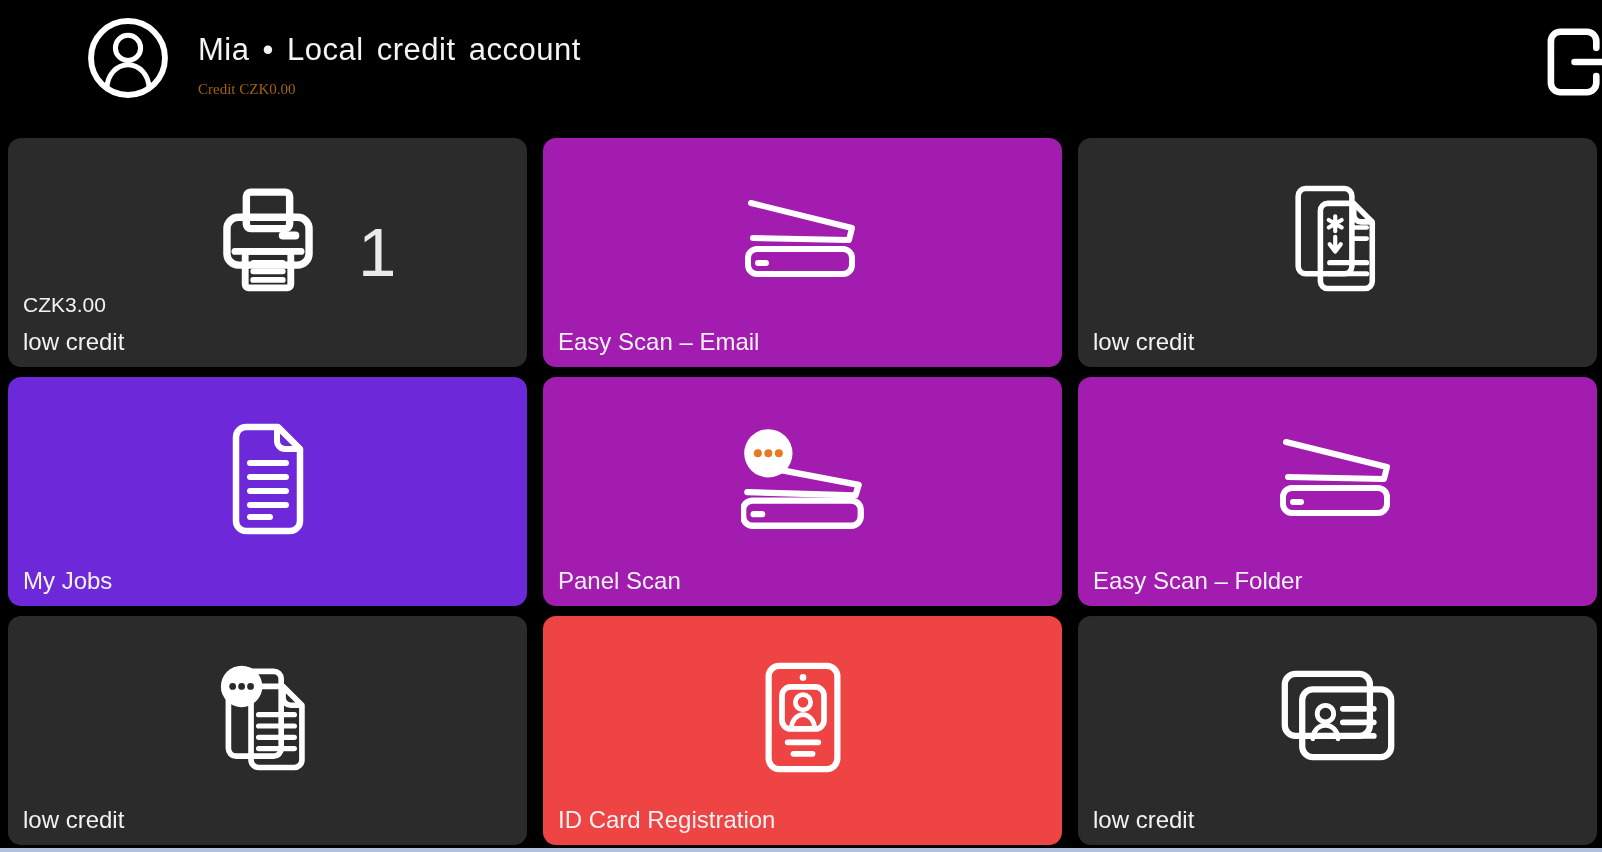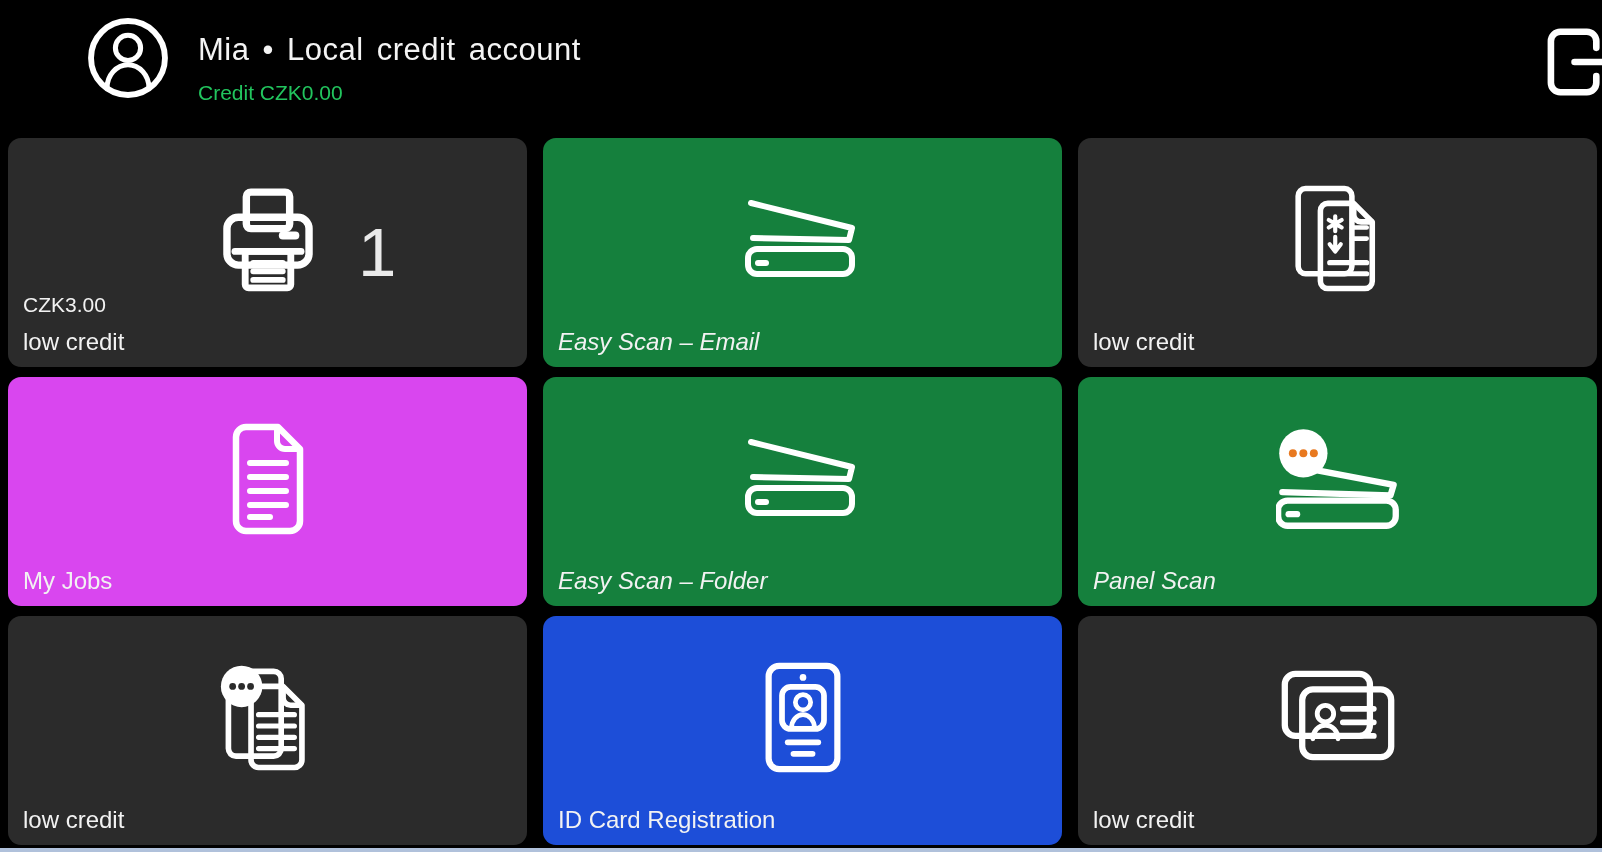--- a/index.html
+++ b/index.html
@@ -6,33 +6,33 @@
   body{
     width:1602px;height:852px;position:relative;overflow:hidden;
     background:#000;font-family:"Liberation Sans",sans-serif;
     -webkit-font-smoothing:antialiased;
   }
   
   .header{position:absolute;left:0;top:0;width:1602px;height:138px;background:#000;margin-left:48px;}
   .avatar{position:absolute;left:38px;top:16px;width:84px;height:84px;cursor:pointer;}
   .htext{position:absolute;left:150px;top:32px;}
   .title{font-size:31px;color:#f4f4f4;letter-spacing:.5px;word-spacing:4px;}
-  .credit{margin-top:13px;font-size:21px;color:#22c55e;}
+  .credit{margin-top:13px;font-size:15px;color:#a16207;font-family:Liberation Serif, serif;}
   .logout{position:absolute;right:14px;top:12px;width:104px;height:100px;cursor:pointer;}
   
   .grid{
     position:absolute;left:8px;top:138px;width:1589px;height:707px;
     display:grid;grid-template-columns:repeat(3,1fr);grid-template-rows:repeat(3,1fr);
     gap:10px 16px;
   }
   .tile{position:relative;border-radius:13px;overflow:hidden;cursor:pointer;}
   .tile.dark  {background:#2b2b2b;}
-  .tile.orange{background:#15803d;font-style:italic;}
-  .tile.green {background:#d946ef;}
-  .tile.pink  {background:#1d4ed8;}
+  .tile.orange{background:#a21caf;}
+  .tile.green {background:#6d28d9;}
+  .tile.pink  {background:#ef4444;}
   .icon-wrap{
     position:absolute;left:0;right:0;top:0;bottom:26px;
     display:flex;align-items:center;justify-content:center;
   }
   .labels{position:absolute;left:15px;bottom:11px;color:#f2f2f2;}
   .tile-credit{font-size:21px;margin-bottom:11px;}
   .tile-label{font-size:24px;}
   .badge{
     position:absolute;left:350px;top:80px;font-size:69px;line-height:1;
     color:#eaeaea;font-weight:400;
@@ -124,45 +124,45 @@
         <path class="s" d="M28,42 h36 M28,56 h36 M28,70 h36 M28,84 h36 M28,96 h20" stroke-width="6"></path>
       </svg>
     </div>
     <div class="labels">
       <div class="tile-label">My Jobs</div>
     </div>
   </div>
 
   <div class="tile orange">
     <div class="icon-wrap">
-      <svg width="115" height="82" viewBox="0 0 115 82">
-        <path class="s" d="M6,4 L107,29 L104,41 L8,39" stroke-width="6"></path>
-        <rect class="s" x="3" y="50" width="104" height="25" rx="9" stroke-width="6"></rect>
-        <path class="s" d="M13,64 h8" stroke-width="6"></path>
-      </svg>
-    </div>
-    <div class="labels">
-      <div class="tile-label">Easy Scan – Folder</div>
-    </div>
-  </div>
-
-  <div class="tile orange">
-    <div class="icon-wrap">
       <svg width="124" height="105" viewBox="0 0 118 100">
         <path class="s" d="M38,42 L112,56 L109,66 L6,63" stroke-width="6"></path>
         <rect class="s" x="2" y="71" width="112" height="24" rx="9" stroke-width="6"></rect>
         <path class="s" d="M12,84 h8" stroke-width="6"></path>
         <circle cx="26" cy="26" r="23" fill="#ffffff"></circle>
         <circle cx="16" cy="26" r="3.8" fill="#e87920"></circle>
         <circle cx="26" cy="26" r="3.8" fill="#e87920"></circle>
         <circle cx="36" cy="26" r="3.8" fill="#e87920"></circle>
       </svg>
     </div>
     <div class="labels">
       <div class="tile-label">Panel Scan</div>
+    </div>
+  </div>
+
+  <div class="tile orange">
+    <div class="icon-wrap">
+      <svg width="115" height="82" viewBox="0 0 115 82">
+        <path class="s" d="M6,4 L107,29 L104,41 L8,39" stroke-width="6"></path>
+        <rect class="s" x="3" y="50" width="104" height="25" rx="9" stroke-width="6"></rect>
+        <path class="s" d="M13,64 h8" stroke-width="6"></path>
+      </svg>
+    </div>
+    <div class="labels">
+      <div class="tile-label">Easy Scan – Folder</div>
     </div>
   </div>
 
   <div class="tile dark">
     <div class="icon-wrap">
       <svg width="106" height="115" viewBox="0 0 112 122">
         <rect class="s" x="14" y="12" width="56" height="90" rx="8" stroke-width="6"></rect>
         <path class="s" d="M46,28 h26 l20,20 v58 a8,8 0 0 1 -8,8 H46 a8,8 0 0 1 -8,-8 V36 a8,8 0 0 1 8,-8 z" fill="#2b2b2b" stroke-width="6"></path>
         <path class="s" d="M72,29 v11 a8,8 0 0 0 8,8 h11" stroke-width="6"></path>
         <path class="s" d="M46,58 h38 M46,70 h38 M46,82 h38 M46,94 h38" stroke-width="5.5"></path>

